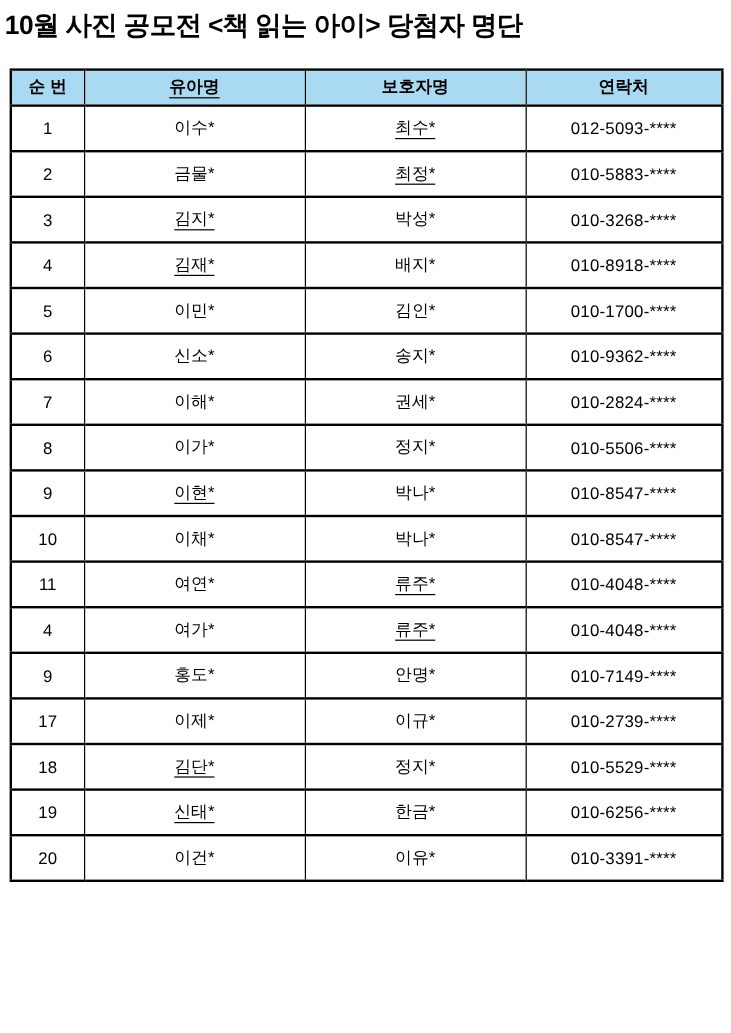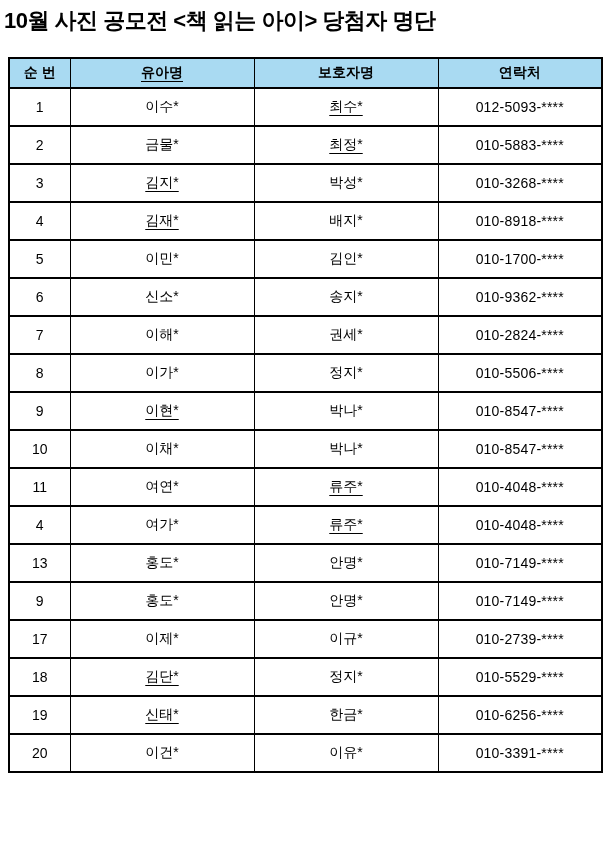--- a/index.html
+++ b/index.html
@@ -148,26 +148,20 @@
           <td><span class="squiggle">류주*</span></td>
           <td><span class="phone">010-4048-****</span></td>
         </tr>
         <tr>
           <td><span>4</span></td>
           <td><span>여가*</span></td>
           <td><span class="squiggle">류주*</span></td>
           <td><span class="phone">010-4048-****</span></td>
         </tr>
         <tr>
-          <td><span>13</span></td>
-          <td><span>홍도*</span></td>
-          <td><span>안명*</span></td>
-          <td><span class="phone">010-7149-****</span></td>
-        </tr>
-        <tr>
           <td><span>9</span></td>
           <td><span>홍도*</span></td>
           <td><span>안명*</span></td>
           <td><span class="phone">010-7149-****</span></td>
         </tr>
         <tr>
           <td><span>17</span></td>
           <td><span>이제*</span></td>
           <td><span>이규*</span></td>
           <td><span class="phone">010-2739-****</span></td>

